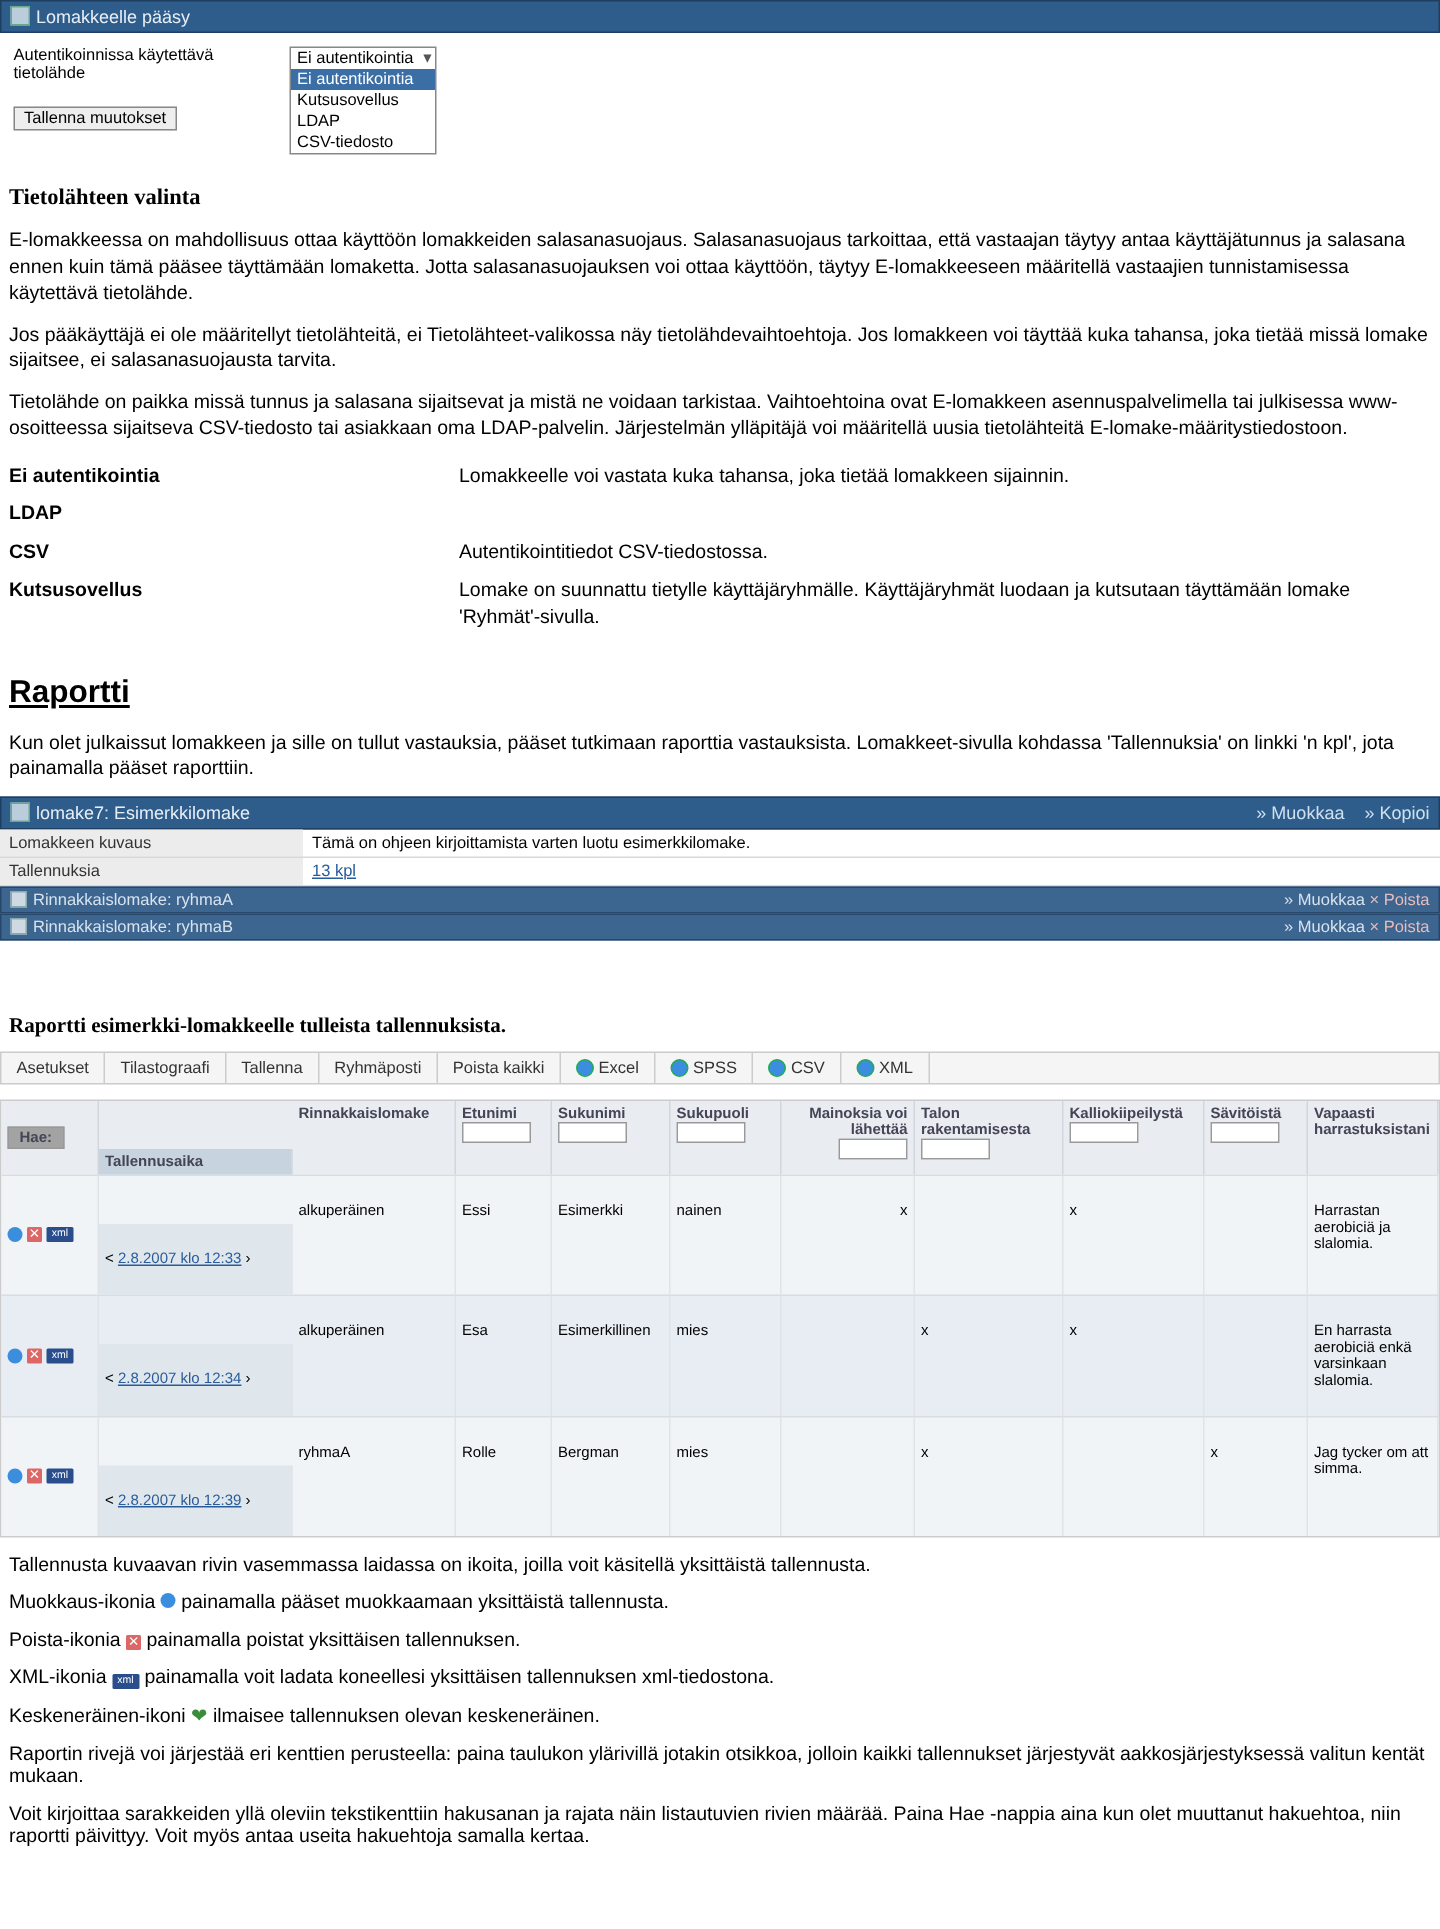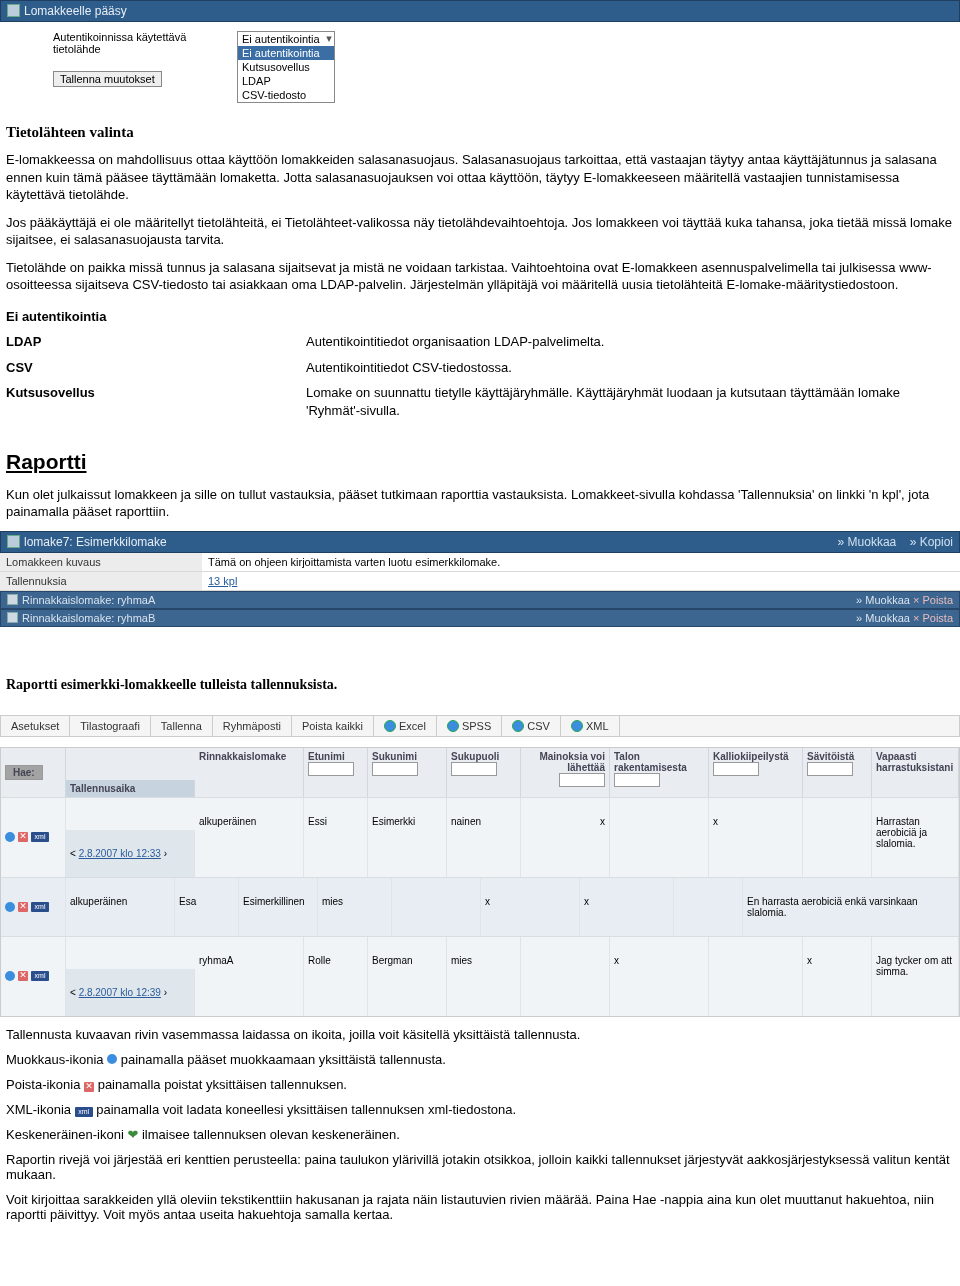--- a/index.html
+++ b/index.html
@@ -1,20 +1,20 @@
 <!DOCTYPE html>
 <html><head>
 <meta charset="utf-8">
 <style>
   body { margin:0; padding:0; font-family: Arial, Helvetica, sans-serif; font-size:13px; color:#000; background:#fff; width:960px; }
   .bluebar { background:#2e5d8c; color:#e8eef5; font-size:12px; padding:3px 6px; display:flex; border:1px solid #1e3f60;}
   .bluebar .sq { width:11px; height:11px; background:#bcd; border:1px solid #6a8; margin-right:4px; flex:0 0 auto;}
   .bluebar .right { margin-left:auto; }
   .bluebar .actlink { color:#cfe0ee; margin-left:10px; }
-  .topform { padding:6px; font-size:11px;margin-left:44px; }
+  .topform { padding:6px; font-size:11px; }
   .drop { display:inline-block; border:1px solid #888; background:#fff; font-size:11px; vertical-align:top;}
   .drop .sel { padding:1px 14px 1px 4px; background:#fff; position:relative;}
   .drop .sel:after { content:"▾"; position:absolute; right:2px; top:0; color:#555;}
   .drop .opt { padding:1px 4px; }
   .drop .opt.hl { background:#3a6ea5; color:#fff;}
   .btn-sm { display:inline-block; border:1px solid #888; background:#eee; padding:1px 6px; font-size:11px; }
   .section-title { font-weight:bold; font-family:"Times New Roman",serif; font-size:15px; margin:12px 6px 10px;}
   .doc { margin:4px 6px 10px; font-size:13px; line-height:1.35;}
   .doc p { margin:10px 0;}
   .two-col .row { display:flex; margin-top:4px;}
@@ -22,21 +22,21 @@
   .two-col .row .v { flex:1; font-size:13px; padding-top:4px;}
   h2.bigu { font-size:21px; text-decoration:underline; font-weight:bold; margin:30px 6px 12px; font-family:Arial;}
   .proptable { width:100%; border-collapse:collapse; font-size:11px;}
   .proptable td { padding:3px 6px; border-bottom:1px solid #d8d8d8;}
   .proptable td.lab { width:190px; background:#ececec; color:#333;}
   .proptable td.val a { color:#265c9e; text-decoration:underline;}
   .subbar { background:#3c6590; color:#d8e3ee; font-size:11px; padding:2px 6px; display:flex; border:1px solid #26476a;}
   .subbar .sq2 { width:9px; height:9px; background:#cfd9e4; margin-right:4px; border:1px solid #8aa;}
   .subbar .right { margin-left:auto;}
   .sep { height:30px; }
-  .serif-head { font-family:"Times New Roman",serif; font-weight:bold; font-size:14px; margin:20px 6px 22px;}
+  .serif-head { font-family:"Times New Roman",serif; font-weight:bold; font-size:14px; margin:20px 6px 8px;}
   .toolbar { display:flex; gap:0; background:#f5f5f5; border:1px solid #ccc; font-size:11px;align-items:flex-end;}
   .toolbar .t { padding:4px 10px; border-right:1px solid #ccc; color:#333;}
   .toolbar .ex { display:inline-flex; align-items:center; gap:3px;}
   .toolbar .pill { width:10px; height:10px; border-radius:50%; background:#3c8dde; display:inline-block; border:1px solid #2a5;}
   .gridwrap { border:1px solid #ccc; margin-top:10px;}
   .hdrow { display:flex; background:#e9edf1; font-size:10px; font-weight:bold; color:#445;}
   .hdrow .c { padding:3px 4px; border-right:1px solid #d2d7dd;}
   .datarow { display:flex; font-size:10px; background:#f0f4f7; border-top:1px solid #d8dde2;}
   .datarow .c { padding:18px 4px; border-right:1px solid #e0e4e8;}
   .datarow.alt { background:#e7edf2;}
@@ -97,24 +97,24 @@
 
 <div class="doc">
   <p>E-lomakkeessa on mahdollisuus ottaa käyttöön lomakkeiden salasanasuojaus. Salasanasuojaus tarkoittaa, että vastaajan täytyy antaa käyttäjätunnus ja salasana ennen kuin tämä pääsee täyttämään lomaketta. Jotta salasanasuojauksen voi ottaa käyttöön, täytyy E-lomakkeeseen määritellä vastaajien tunnistamisessa käytettävä tietolähde.</p>
   <p>Jos pääkäyttäjä ei ole määritellyt tietolähteitä, ei Tietolähteet-valikossa näy tietolähdevaihtoehtoja. Jos lomakkeen voi täyttää kuka tahansa, joka tietää missä lomake sijaitsee, ei salasanasuojausta tarvita.</p>
   <p>Tietolähde on paikka missä tunnus ja salasana sijaitsevat ja mistä ne voidaan tarkistaa. Vaihtoehtoina ovat E-lomakkeen asennuspalvelimella tai julkisessa www-osoitteessa sijaitseva CSV-tiedosto tai asiakkaan oma LDAP-palvelin. Järjestelmän ylläpitäjä voi määritellä uusia tietolähteitä E-lomake-määritystiedostoon.</p>
 </div>
 
 <div class="doc two-col">
   <div class="row">
       <div class="k">Ei autentikointia</div>
+      <div class="v">Lomakkeelle voi vastata kuka tahansa, joka tietää lomakkeen sijainnin.</div>
     </div>
   <div class="row">
       <div class="k">LDAP</div>
-      <div class="v">Autentikointitiedot organisaation LDAP-palvelimelta.</div>
     </div>
   <div class="row">
       <div class="k">CSV</div>
       <div class="v">Autentikointitiedot CSV-tiedostossa.</div>
     </div>
   <div class="row">
       <div class="k">Kutsusovellus</div>
       <div class="v">Lomake on suunnattu tietylle käyttäjäryhmälle. Käyttäjäryhmät luodaan ja kutsutaan täyttämään lomake 'Ryhmät'-sivulla.</div>
     </div>
 </div>
@@ -221,20 +221,21 @@
     <div class="c kal">x</div>
     <div class="c sav"></div>
     <div class="c vap">Harrastan aerobiciä ja slalomia.</div>
   </div>
   <div class="datarow alt">
     <div class="c icons">
         <span class="smicon edit"></span>
         <span class="smicon del">✕</span>
         <span class="smicon xml">xml</span>
       </div>
+    <div class="c time"><span>&lt;</span> <span class="link">2.8.2007 klo 12:34</span> ›</div>
     <div class="c rink">alkuperäinen</div>
     <div class="c etu">Esa</div>
     <div class="c suku">Esimerkillinen</div>
     <div class="c suk2">mies</div>
     <div class="c main"></div>
     <div class="c talo">x</div>
     <div class="c kal">x</div>
     <div class="c sav"></div>
     <div class="c vap">En harrasta aerobiciä enkä varsinkaan slalomia.</div>
   </div>

